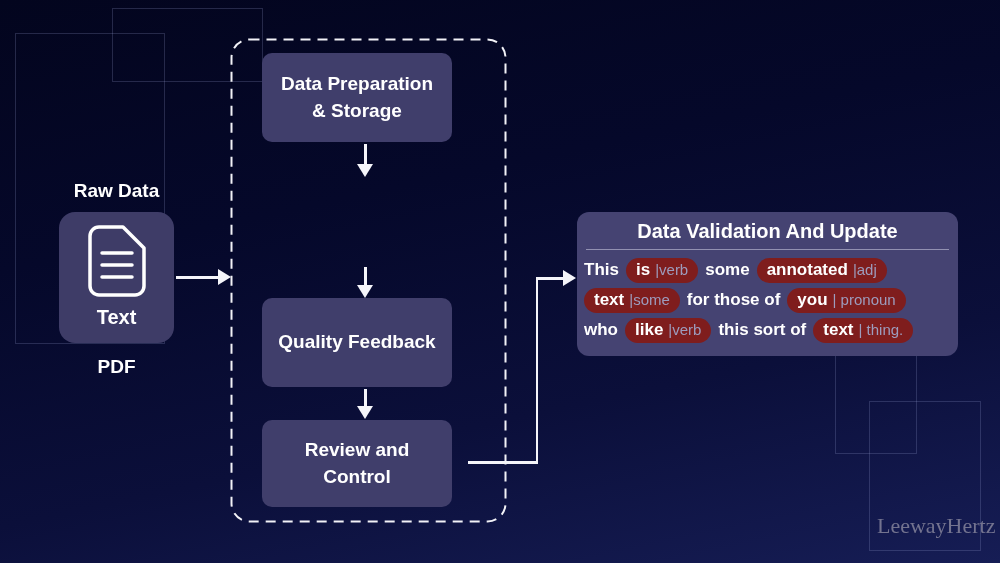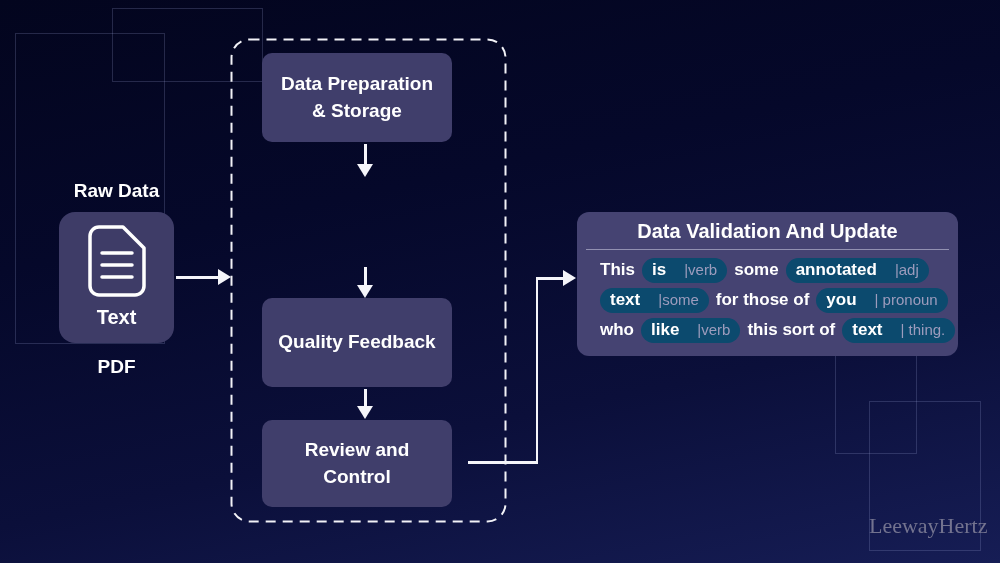--- a/index.html
+++ b/index.html
@@ -31,30 +31,30 @@
   
   .flow-box{position:absolute;left:262px;width:190px;background:#403e6b;
     border-radius:10px;display:flex;align-items:center;justify-content:center;
     text-align:center;font-size:19px;font-weight:700;line-height:1.4;
     white-space:pre-line;z-index:3;}
   
   .panel{position:absolute;left:577px;top:212px;width:381px;height:144px;
     background:#454372;border-radius:12px;z-index:3;box-sizing:border-box;}
   .panel-title{margin-top:8px;text-align:center;font-size:20px;font-weight:700;}
   .panel-rule{height:1px;margin:6px 9px 0;background:rgba(209,209,229,0.55);}
-  .rows{padding:5px 23px 0;}
+  .rows{padding:5px 7px 0;}
   .row{display:flex;align-items:center;gap:7px;height:30px;white-space:nowrap;}
   .tok{font-size:17px;font-weight:700;color:#fff;}
-  .pill{display:inline-flex;align-items:center;background:#0c4a6e;
-    border-radius:15px;padding:2px 10px 3px;gap:18px;}
+  .pill{display:inline-flex;align-items:center;background:#7f1d1d;
+    border-radius:15px;padding:2px 10px 3px;gap:5px;}
   .pill .word{font-size:17px;font-weight:700;color:#fff;}
   .pill .tag{font-size:15px;font-weight:400;color:#9d9cbd;white-space:pre;}
   
   .watermark{position:absolute;left:869px;top:513px;width:110px;text-align:right;
-    font-family:"Liberation Serif",serif;font-size:22px;color:#73738f;z-index:2;}
+    font-family:"Liberation Serif",serif;font-size:22px;color:#73738f;z-index:2;padding-left:8px;}
 </style>
 </head>
 <body>
 
 <div class="stage">
 
   <div class="deco" style="left:15px;top:33px;width:148px;height:309px;"></div>
   <div class="deco" style="left:112px;top:8px;width:149px;height:72px;"></div>
   <div class="deco" style="left:835px;top:300px;width:80px;height:152px;"></div>
   <div class="deco" style="left:869px;top:401px;width:110px;height:148px;"></div>

